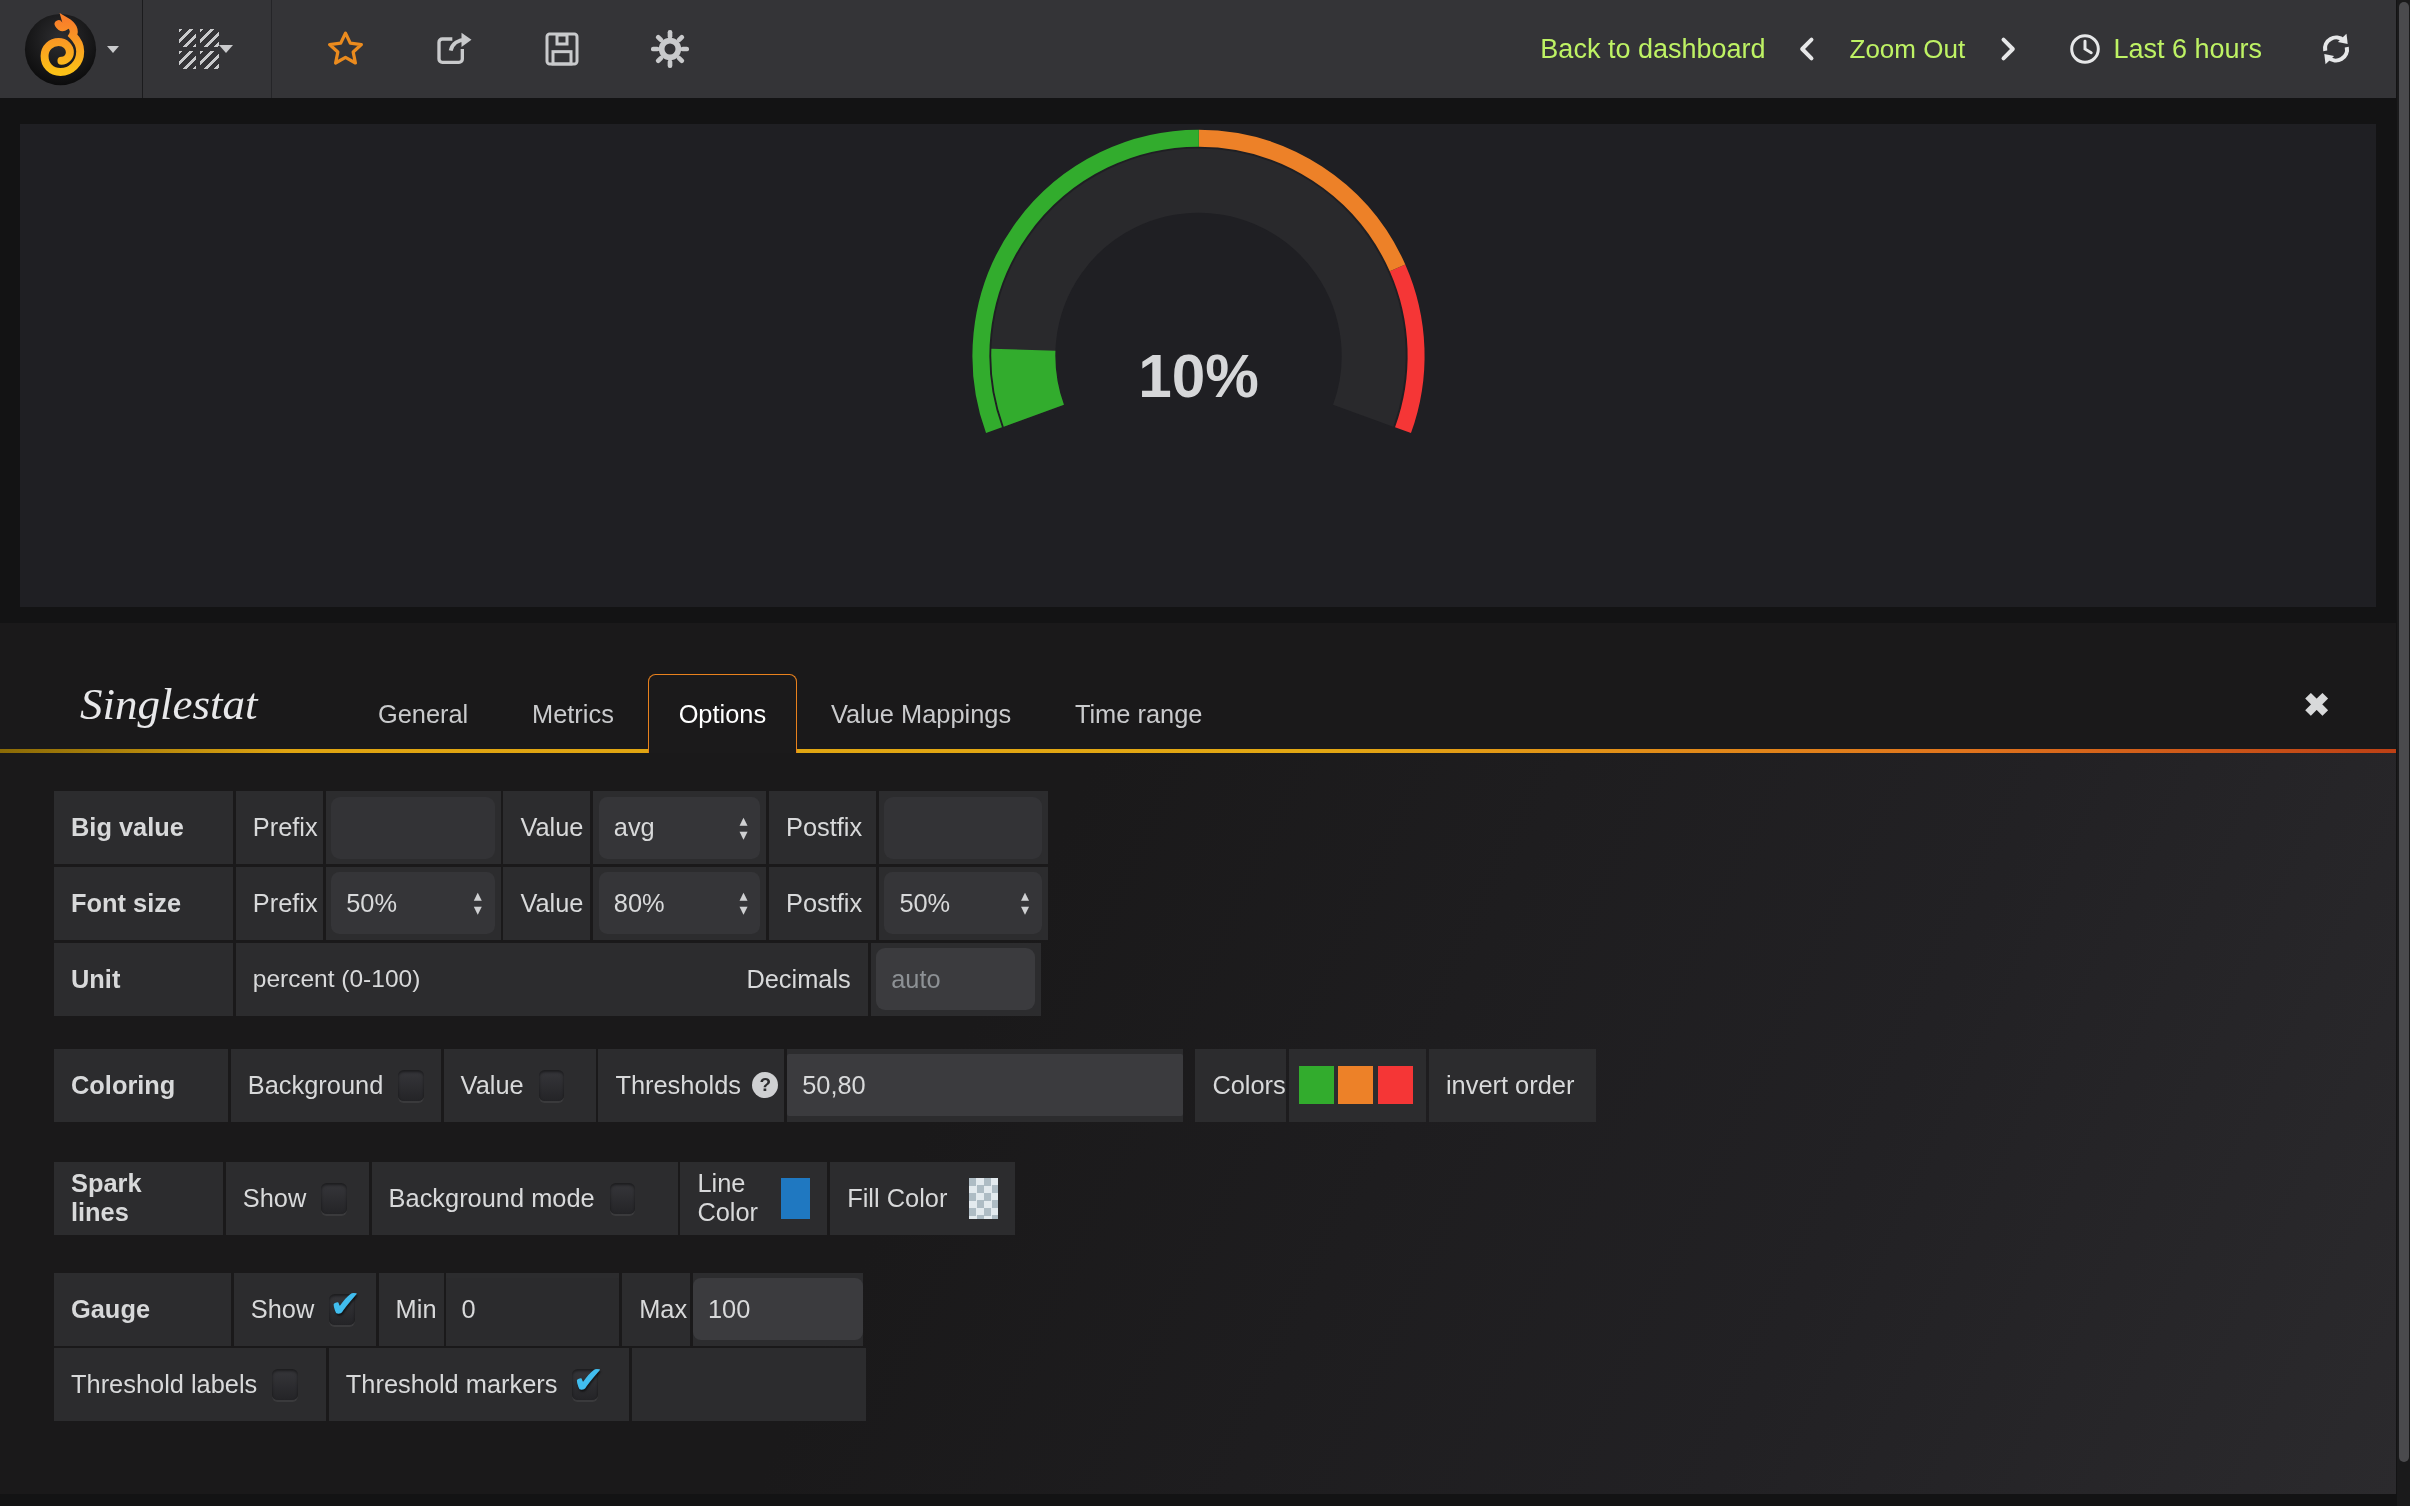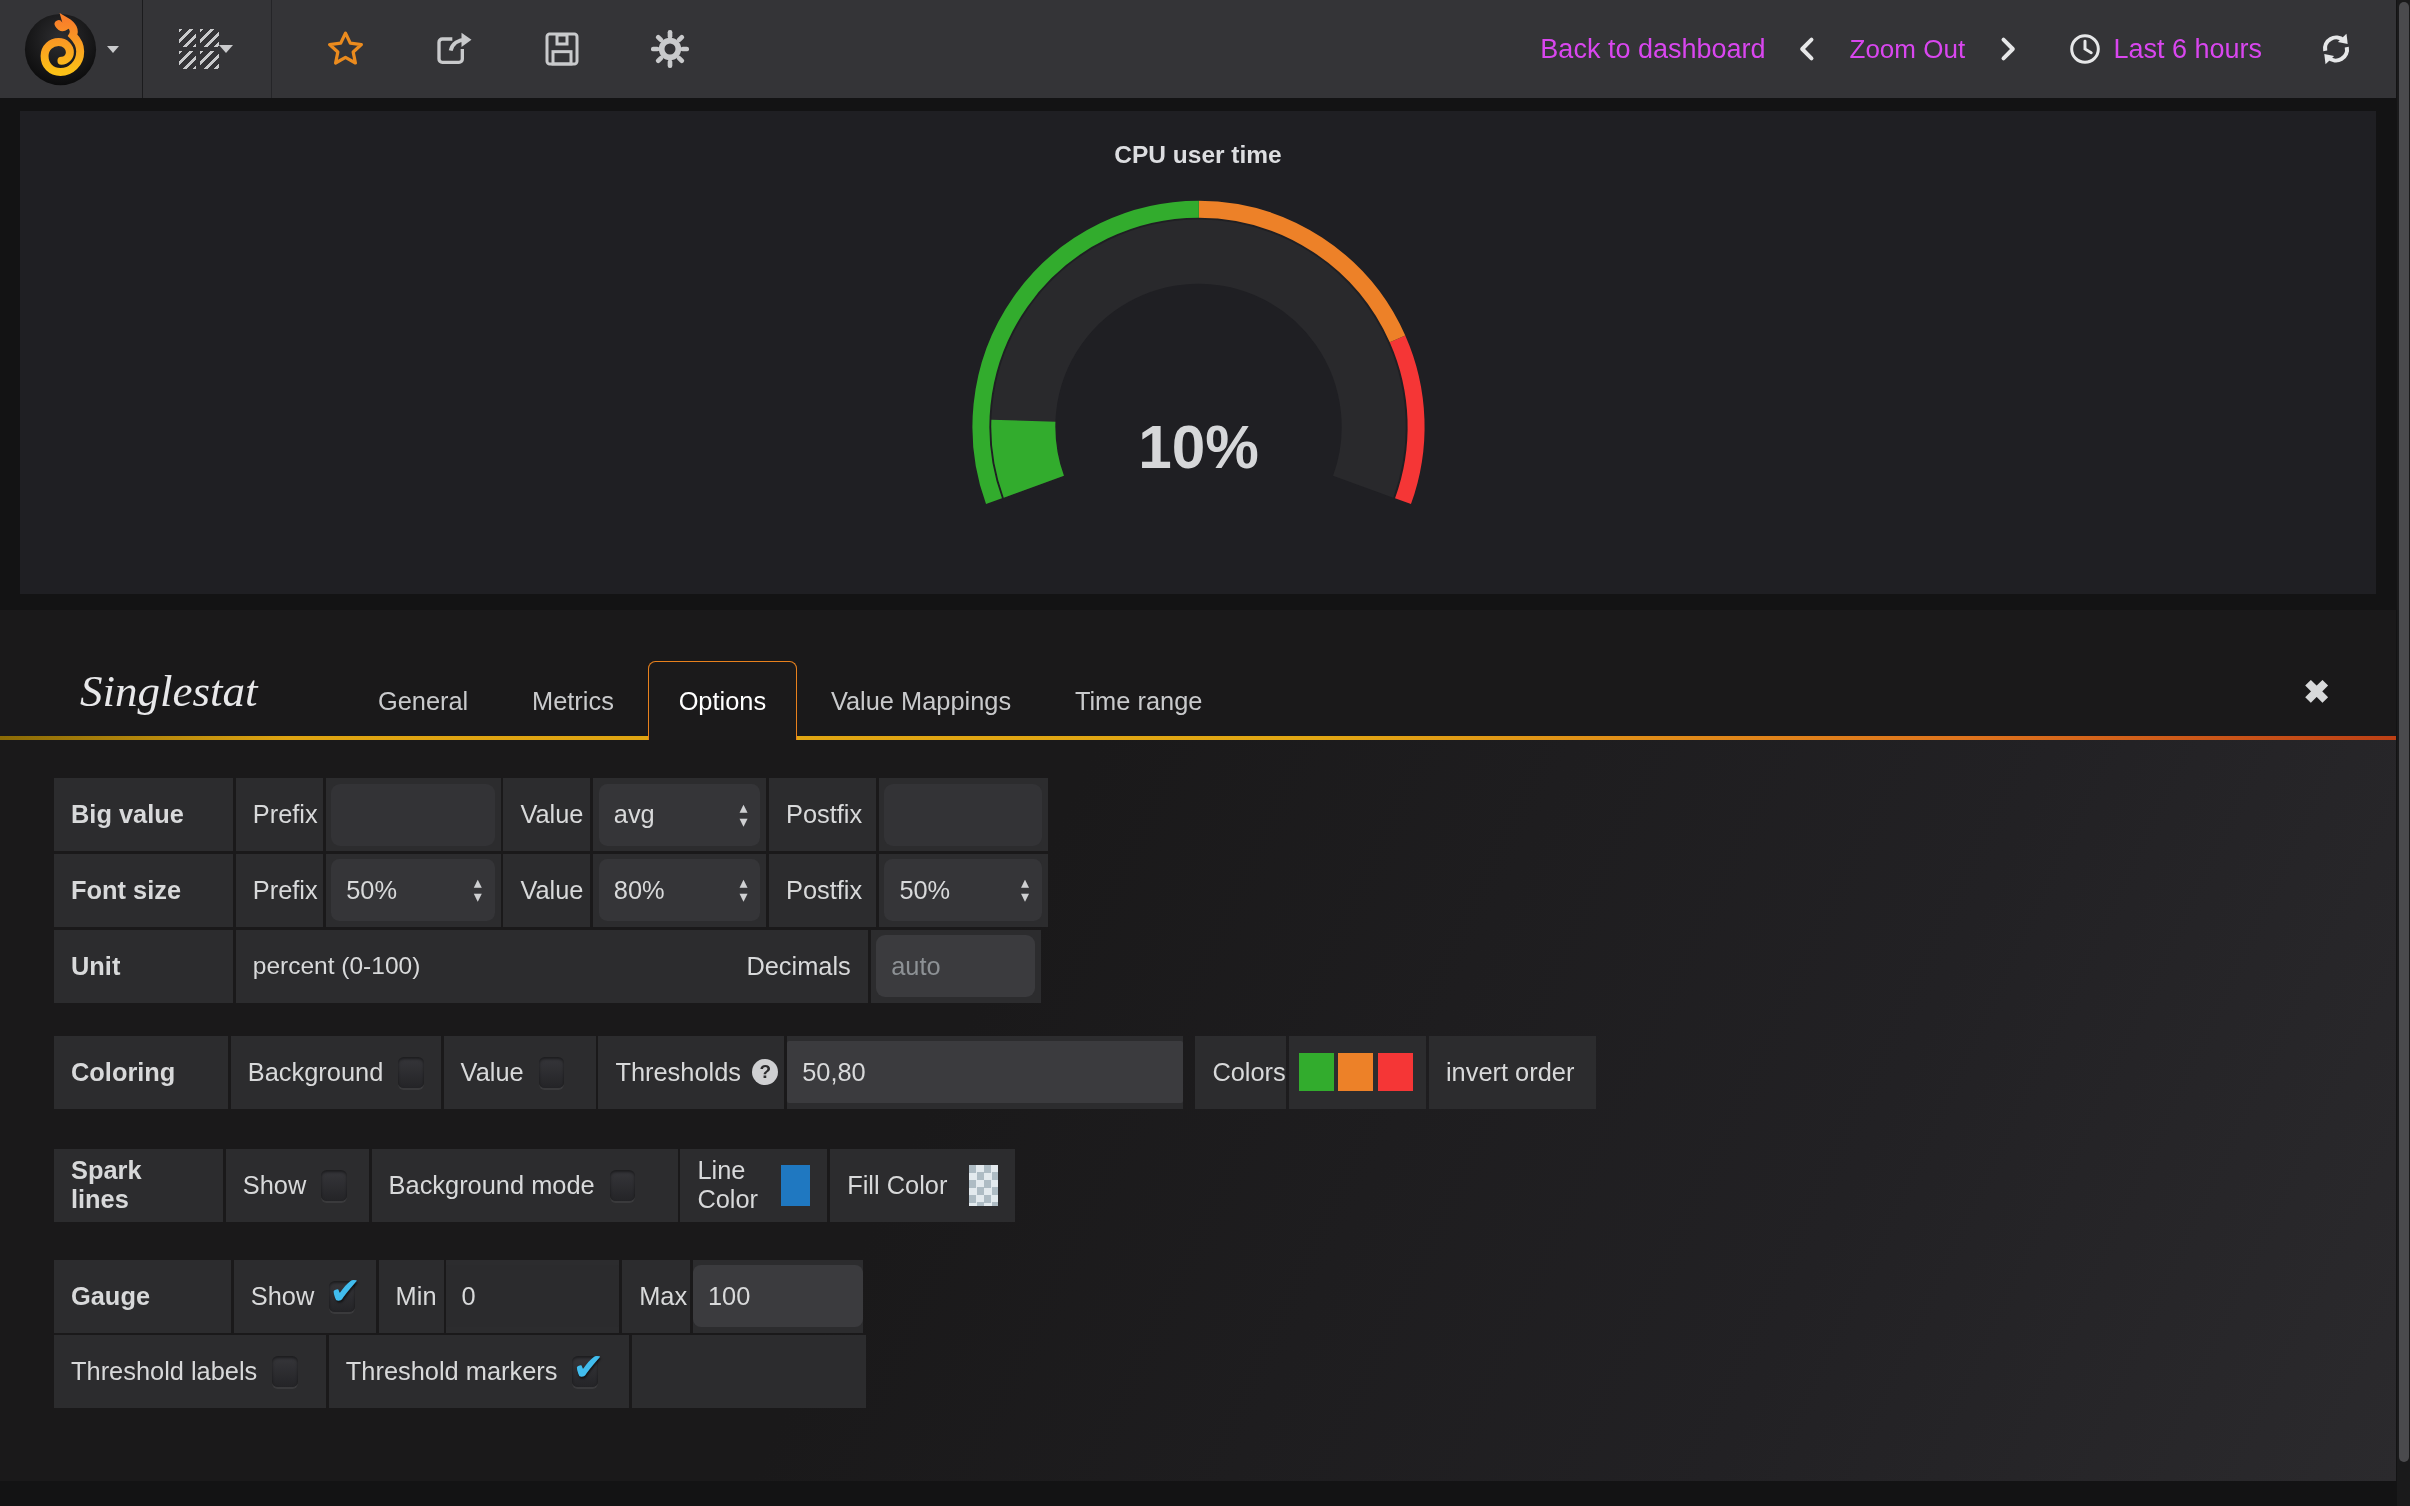--- a/index.html
+++ b/index.html
@@ -19,21 +19,21 @@
   .navbar { height:98px; background:#343437; display:flex; align-items:center; }
   .logo-box { width:143px; height:98px; border-right:1.9px solid #1b1b1d; display:flex; align-items:center; justify-content:center; gap:9.4px; flex:none; cursor:pointer; }
   .caret { width:0; height:0; border-left:7.5px solid transparent; border-right:7.5px solid transparent; border-top:8.5px solid #c9cacc; }
   .caret.sm { border-left-width:6.6px; border-right-width:6.6px; border-top-width:7.5px; }
   .title-box { display:flex; align-items:center; margin-left:36px; cursor:pointer; }
   .grid-icon { width:40px; height:40px; display:grid; grid-template-columns:17px 19px; grid-template-rows:18px 18px; gap:3.8px; }
   .grid-icon span { background:repeating-linear-gradient(135deg,#c9cacc 0 2.8px,#343437 2.8px 7.5px); }
   .nav-title { font-size:34px; color:#d4d5d7; margin:0 19px 0 24.5px; white-space:nowrap; }
   .nav-icons { display:flex; align-items:center; height:98px; margin-left:38px; border-left:1.9px solid #252528; padding-left:53px; gap:68px; }
   .nav-icon { display:flex; align-items:center; cursor:pointer; }
-  .nav-right { margin-left:auto; display:flex; align-items:center; font-size:27px; color:#d946ef; padding-right:41px; white-space:nowrap; }
+  .nav-right { margin-left:auto; display:flex; align-items:center; font-size:27px; color:#bef264; padding-right:41px; white-space:nowrap; }
   .nav-right .txt { cursor:pointer; }
   .chev { margin:0 28px; display:flex; cursor:pointer; }
   .time-group { display:flex; align-items:center; gap:11.3px; margin-left:19px; margin-right:55px; cursor:pointer; }
 
   
   .panel { margin:13px 20px 0; height:483px; background:#1f1f23; position:relative; }
   .panel-title { text-align:center; padding-top:30px; font-size:24.5px; font-weight:bold; color:#dcdde0; cursor:pointer; }
   .gauge-wrap { display:flex; justify-content:center; margin-top:26px; }
 
   
@@ -173,21 +173,20 @@
           <path d="M5.2 13.2a7 7 0 0 1 11.6-6.6" fill="none" stroke="#e6e7e8" stroke-width="2.6"></path>
           <polygon points="18.6,2.4 19.4,8.8 13.2,7.6" fill="#e6e7e8"></polygon>
           <path d="M18.8 10.8a7 7 0 0 1-11.6 6.6" fill="none" stroke="#e6e7e8" stroke-width="2.6"></path>
           <polygon points="5.4,21.6 4.6,15.2 10.8,16.4" fill="#e6e7e8"></polygon>
         </svg>
       </span>
     </div>
   </div>
 
   <div class="panel">
-    <div class="panel-title">CPU user time</div>
     <div class="gauge-wrap">
       <svg id="gauge-svg" width="471" height="311" viewBox="0 0 500 330">
           <path d="M 32.9 325.0 A 231 231 0 1 1 467.1 325.0" fill="none" stroke="#f53636" stroke-width="18" stroke-dasharray="177.4 99999" stroke-dashoffset="-709.6"></path>
           <path d="M 32.9 325.0 A 231 231 0 1 1 467.1 325.0" fill="none" stroke="#ed8128" stroke-width="18" stroke-dasharray="266.1 99999" stroke-dashoffset="-443.5"></path>
           <path d="M 32.9 325.0 A 231 231 0 1 1 467.1 325.0" fill="none" stroke="#32ac2d" stroke-width="18" stroke-dasharray="443.5 99999" stroke-dashoffset="0.0"></path>
           <path d="M 75.2 309.6 A 186 186 0 1 1 424.8 309.6" fill="none" stroke="#29292c" stroke-width="68" stroke-dasharray="714.2 99999" stroke-dashoffset="0.0"></path>
 
       <path d="M 75.2 309.6 A 186 186 0 1 1 424.8 309.6" fill="none" stroke="#32ac2d" stroke-width="68" stroke-dasharray="71.4 99999" stroke-dashoffset="0.0"></path>
           <text x="250" y="290" text-anchor="middle" font-size="64" font-weight="bold" fill="#d6d7d9" font-family="Liberation Sans, sans-serif">10%</text>
         </svg>

